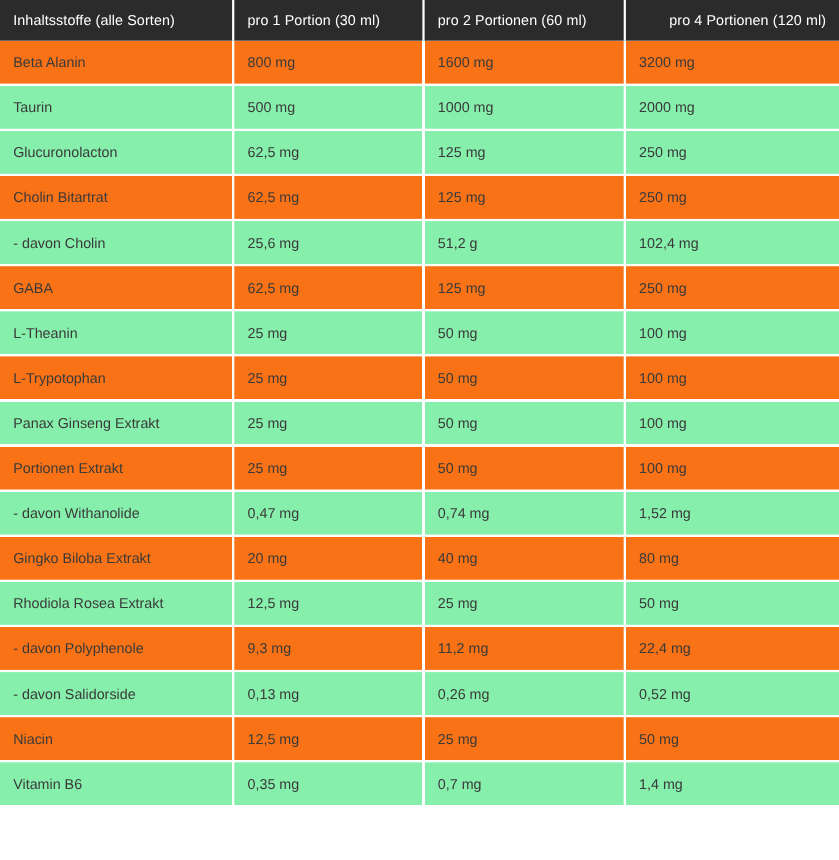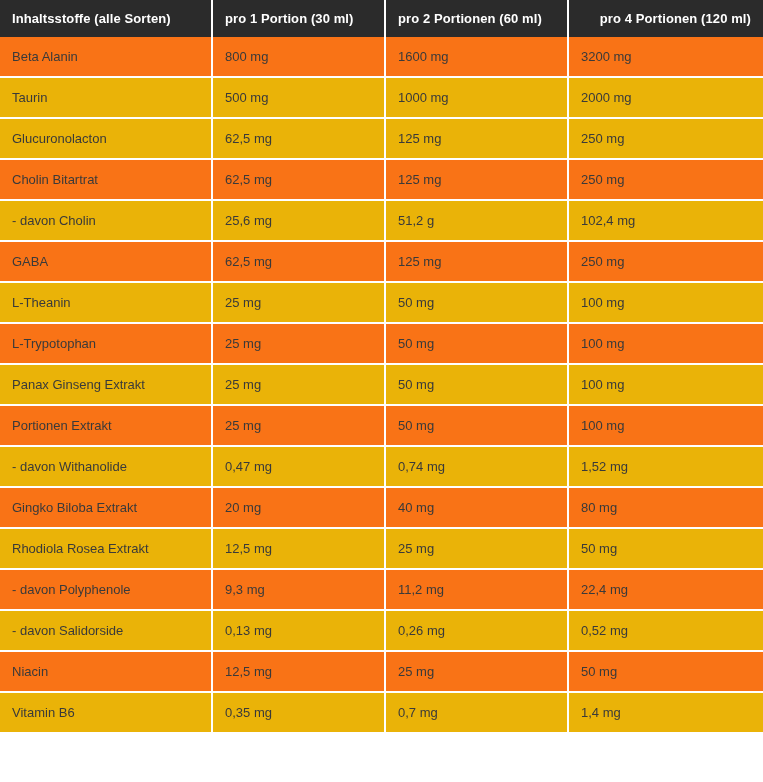--- a/index.html
+++ b/index.html
@@ -21,21 +21,21 @@
     font-size: 13px;
   }
   table.nutrition-table col.c0 { width: 212px; }
   table.nutrition-table col.c1 { width: 173px; }
   table.nutrition-table col.c2 { width: 183px; }
   table.nutrition-table col.c3 { width: 195px; }
 
   table.nutrition-table thead th {
     background: #2b2b2b;
     color: #ffffff;
-    font-weight: bold;
+    font-weight: normal;
     text-align: left;
     padding: 11px 12px;
     font-size: 13px;
     border-right: 2px solid #ffffff;
     white-space: nowrap;
     letter-spacing: 0.1px;
   }
   table.nutrition-table thead th:last-child {
     border-right: none;
     text-align: right;
@@ -51,21 +51,21 @@
     overflow: hidden;
     text-overflow: ellipsis;
   }
   table.nutrition-table tbody td:last-child {
     border-right: none;
   }
   table.nutrition-table tbody tr.odd td {
     background: #f97316;
   }
   table.nutrition-table tbody tr.even td {
-    background: #eab308;
+    background: #86efac;
   }
 </style>
 </head>
 <body>
 
 <table class="nutrition-table">
   <colgroup>
     <col class="c0">
       <col class="c1">
       <col class="c2">

